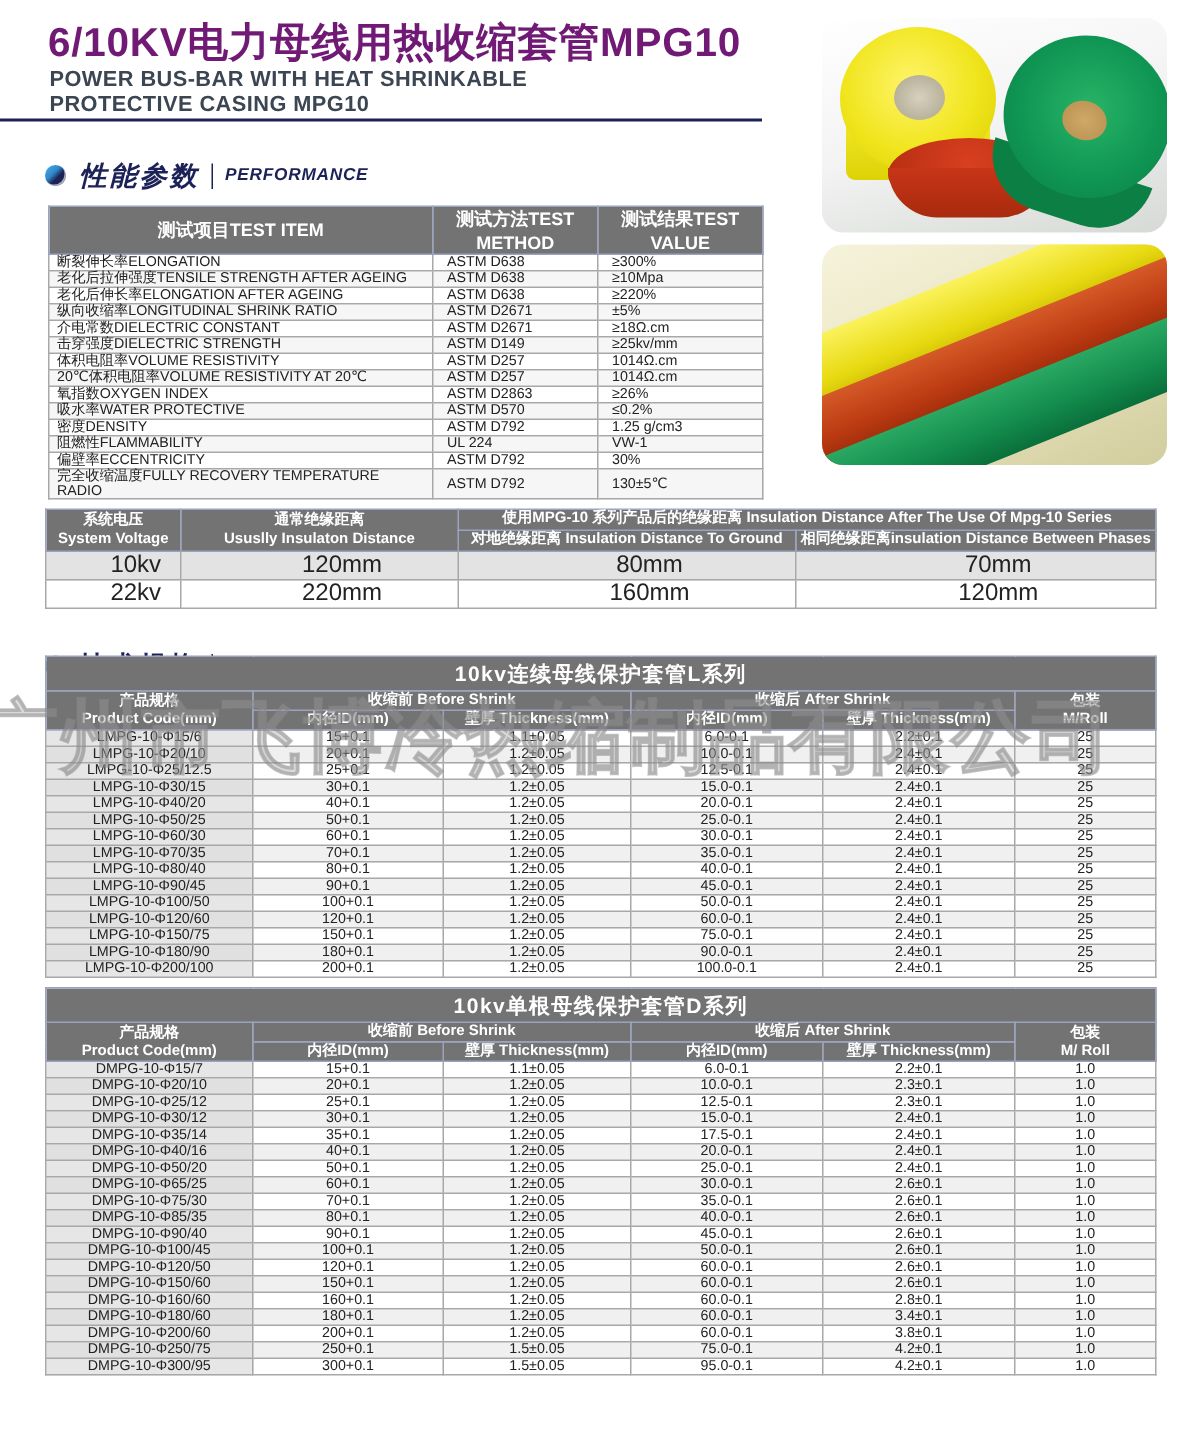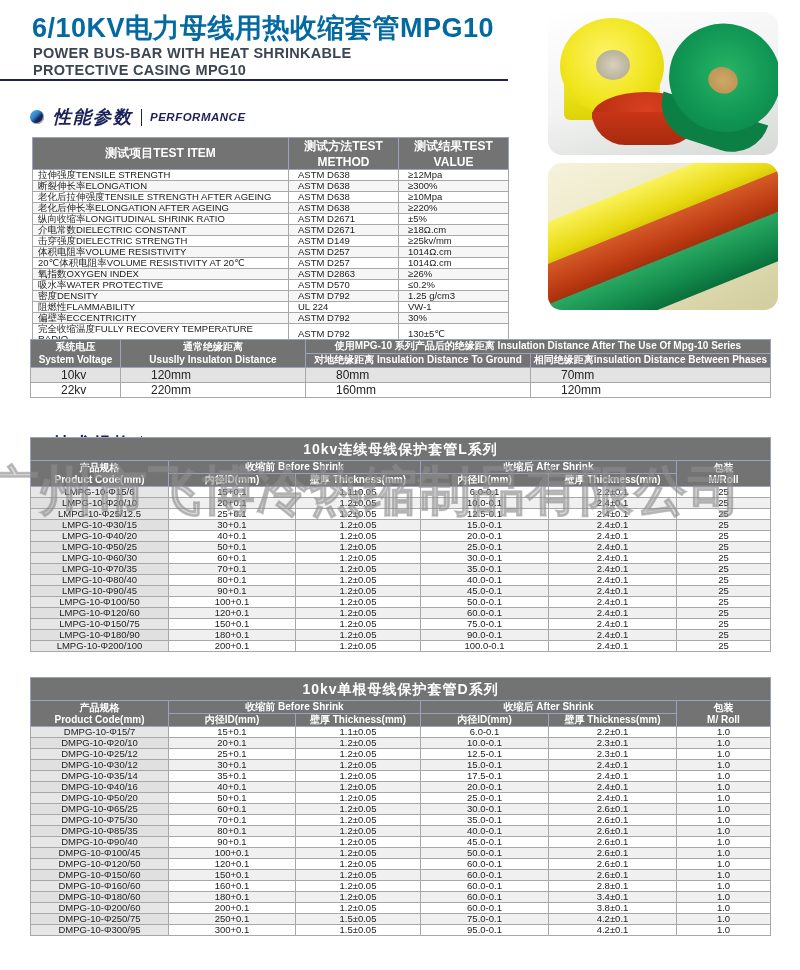--- a/index.html
+++ b/index.html
@@ -1,20 +1,20 @@
 <!DOCTYPE html>
 <html><head>
 <meta charset="utf-8">
 <style>
   * { margin:0; padding:0; box-sizing:border-box; }
   body { background:#ffffff; font-family:"Liberation Sans","DejaVu Sans",sans-serif; }
   #page { position:relative; width:800px; height:970px; background:#fff; overflow:hidden; }
 
   
-  .title { position:absolute; left:32px; top:10px; font-size:27px; font-weight:bold; color:#0369a1; letter-spacing:0.5px; }
+  .title { position:absolute; left:32px; top:10px; font-size:27px; font-weight:bold; color:#701a75; letter-spacing:0.5px; }
   .subtitle { position:absolute; left:33px; top:45px; font-size:14.5px; font-weight:bold; color:#3c4653; line-height:17px; letter-spacing:0.3px; }
   .title-rule { position:absolute; left:0; top:79px; width:508px; height:2px; background:#1c2158; }
 
   
   .sec-head { position:absolute; display:flex; align-items:center; }
   .sec-head .dot { width:14px; height:14px; border-radius:50%;
      background:linear-gradient(135deg,#4db3e6 0%,#2e86c8 40%,#1b2454 60%,#1b2454 100%);
      margin-right:9px; box-shadow:inset -1px -1px 0 rgba(255,255,255,.6); }
   .sec-head .zh { font-size:18px; font-weight:bold; color:#1c2158; letter-spacing:2px; }
   .sec-head .bar { width:1px; height:17px; background:#1c2158; margin:0 8px; }
@@ -29,27 +29,27 @@
   #perf-table { position:absolute; left:32px; top:137px; width:476px; }
   #perf-table th { height:23px; font-size:12px; }
   #perf-table td { height:11px; font-size:9.5px; line-height:1; padding:0 3px; text-align:left; }
   #perf-table td:first-child { padding-left:5px; }
   #perf-table td:nth-child(2), #perf-table td:nth-child(3) { padding-left:9px; }
   #perf-table tbody tr:nth-child(even) td { background:#f6f6f6; }
 
   
   #volt-table { position:absolute; left:30px; top:339px; width:740px; }
   #volt-table th { font-size:10px; height:14px; line-height:1.25; }
-  #volt-table td { height:12.5px; font-size:12px; text-align:left;padding-left:30px; }
+  #volt-table td { height:12.5px; font-size:16px; text-align:center;padding-left:30px; }
   #volt-table tbody tr:nth-child(odd) td { background:#e3e3e3; }
 
   
   .spec-table { position:absolute; left:30px; width:740px; }
   #l-table { top:437px; }
-  #d-table { top:677px;padding-left:22px; }
+  #d-table { top:658px;padding-left:22px; }
   .spec-table th.ttl { height:23px; font-size:14px; letter-spacing:1px; }
   .spec-table th { font-size:10px; height:13px; line-height:1.2; }
   .spec-table th.two { font-size:10px;margin-left:32px; }
   .spec-table td { height:11px; font-size:9.5px; line-height:1; text-align:center; }
   .spec-table tbody td:first-child { background:#e6e6e6; }
   .spec-table tbody tr:nth-child(even) td { background:#f0f0f0; }
   .spec-table tbody tr:nth-child(even) td:first-child { background:#e0e0e0; }
 
   
   #watermark { position:absolute; left:-14px; top:456px; font-size:53px; font-weight:bold;
@@ -130,25 +130,20 @@
       </colgroup>
     <thead>
       <tr>
         <th>测试项目TEST ITEM</th>
         <th>测试方法TEST METHOD</th>
         <th>测试结果TEST VALUE</th>
       </tr>
     </thead>
     <tbody>
         <tr>
-          <td>拉伸强度TENSILE STRENGTH</td>
-          <td>ASTM D638</td>
-          <td>≥12Mpa</td>
-        </tr>
-        <tr>
           <td>断裂伸长率ELONGATION</td>
           <td>ASTM D638</td>
           <td>≥300%</td>
         </tr>
         <tr>
           <td>老化后拉伸强度TENSILE STRENGTH AFTER AGEING</td>
           <td>ASTM D638</td>
           <td>≥10Mpa</td>
         </tr>
         <tr>

